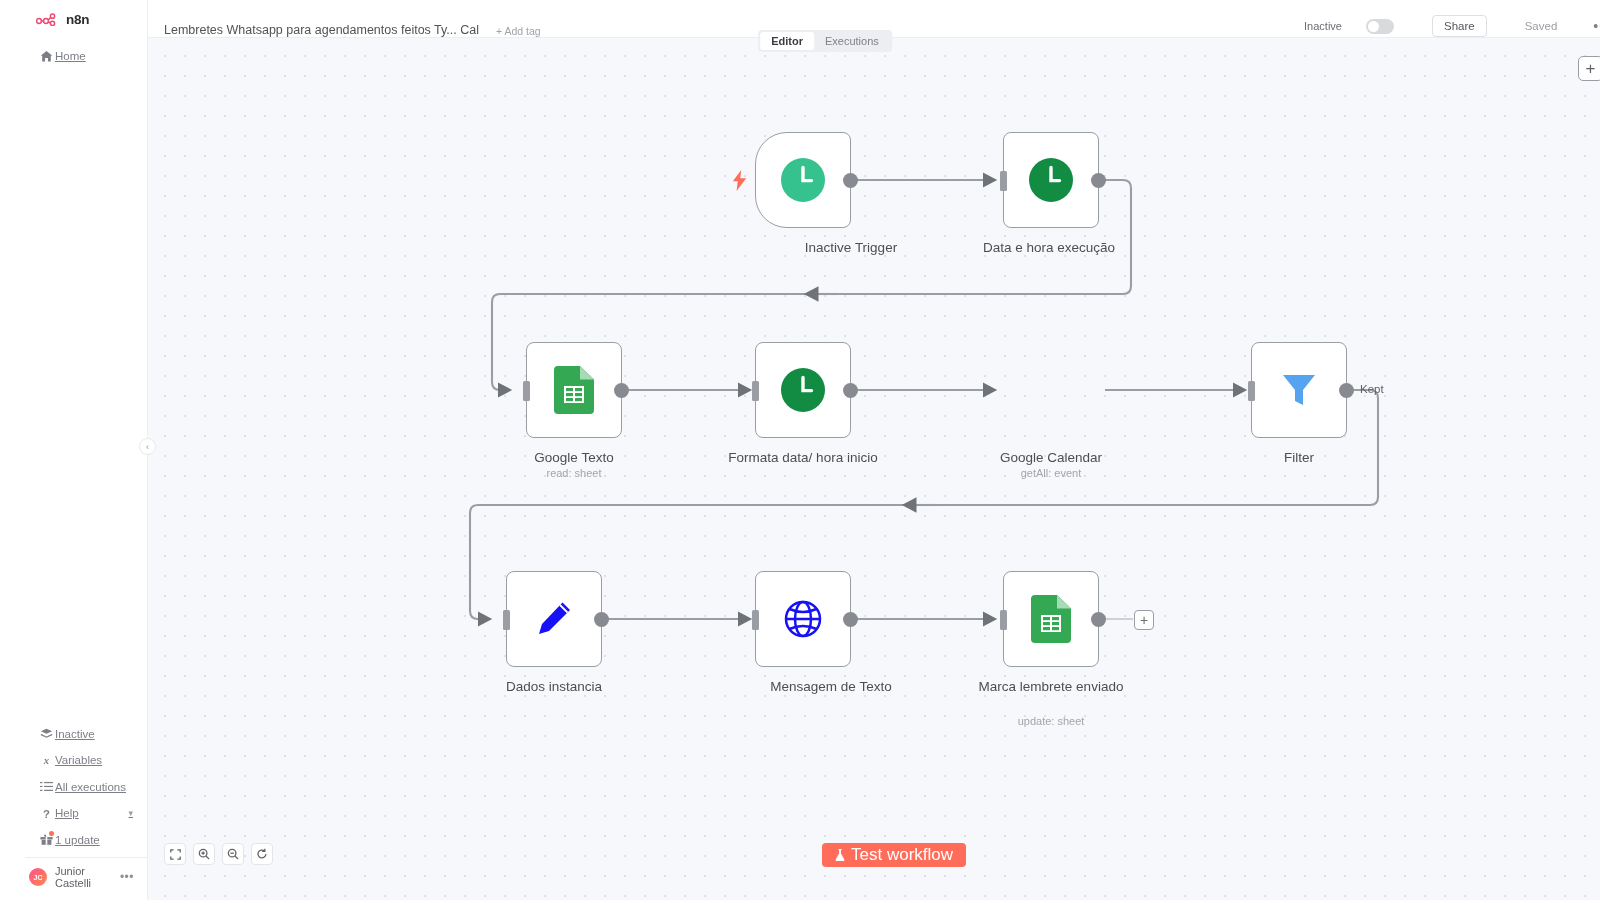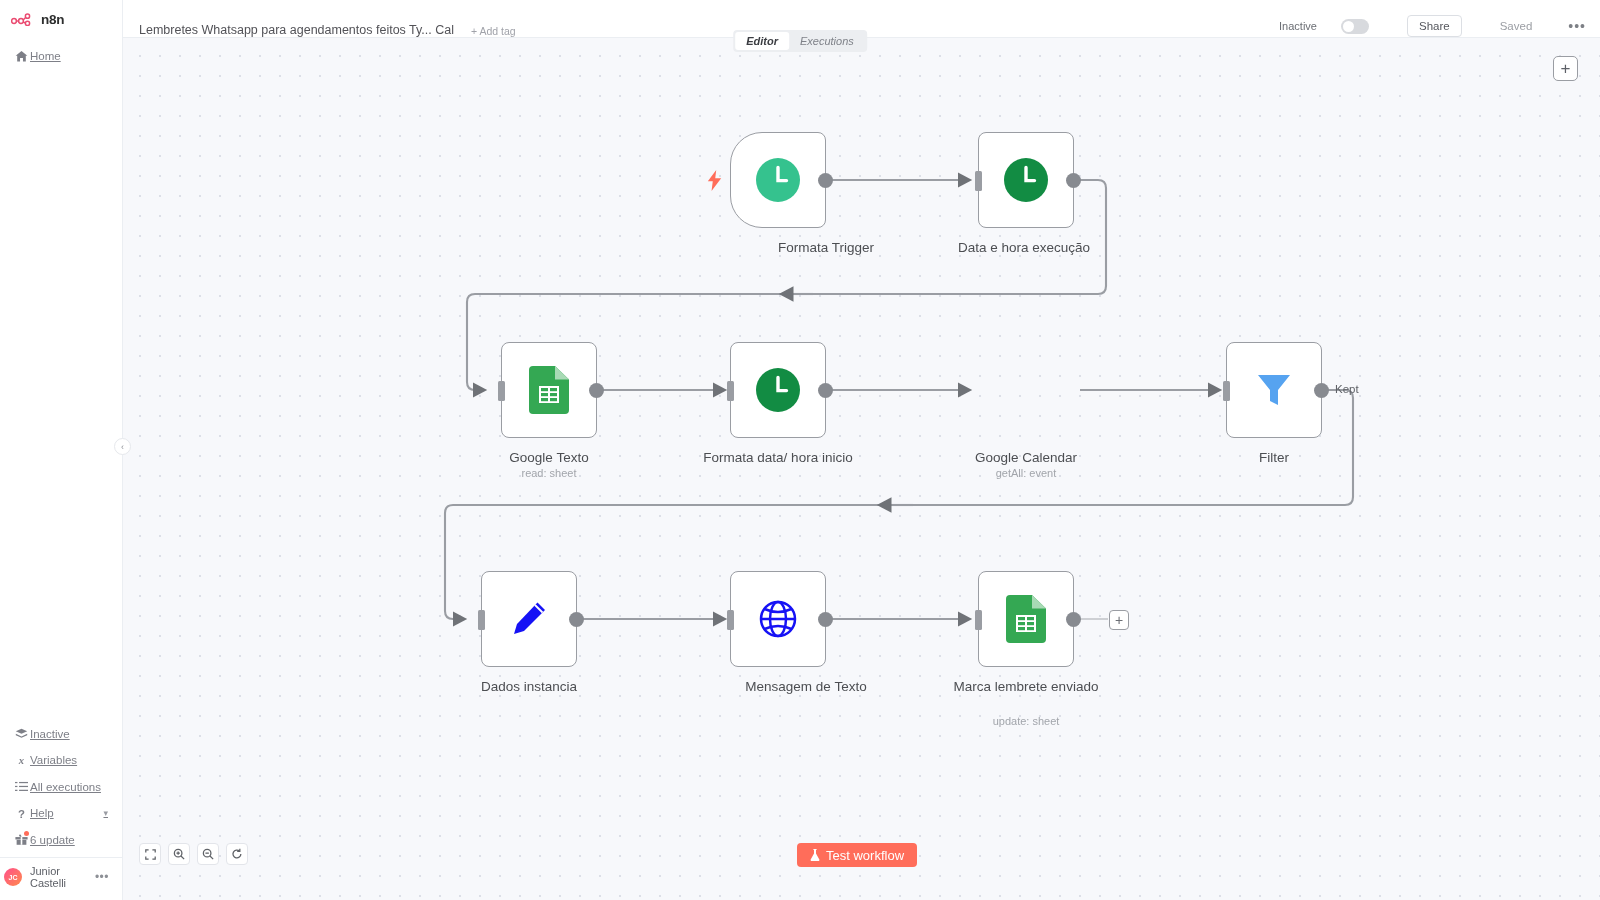--- a/index.html
+++ b/index.html
@@ -1,21 +1,21 @@
 <!DOCTYPE html>
 <html><head>
 <meta charset="utf-8">
 <style>
   * { box-sizing: border-box; margin: 0; padding: 0; }
   html, body {
     width: 1600px; height: 900px;
     font-family: "Liberation Sans", sans-serif;
     overflow: hidden; background: #fff;
   }
-  #app { position: relative; width: 1277px; height: 900px; }
+  #app { position: relative; width: 1277px; height: 900px; margin-left: 25px; }
 
   
   #sidebar {
     position: absolute; left: 0; top: 0; width: 123px; height: 900px;
     background: #fff; border-right: 1px solid #ebeef2;
     display: flex; flex-direction: column; z-index: 30;
   }
   .logo-row { height: 38px; display: flex; align-items: center; padding-left: 11px; gap: 6px; }
   .logo-text { font-size: 13.5px; font-weight: 700; color: #2d2e2e; letter-spacing: -.2px; }
   .side-group-top { padding-top: 5px; }
@@ -70,21 +70,20 @@
     font-family: "Liberation Sans", sans-serif;
   }
   .saved-label { font-size: 11.5px; color: #9b9ea4; margin-left: 22px; }
   .top-dots { margin-left: 20px; color: #7d8086; font-size: 14px; letter-spacing: 1px; cursor: pointer; }
 
   
   #tabs {
     position: absolute; left: 800px; top: 30px; z-index: 26;
     display: flex; background: #eceef1; border-radius: 4px; padding: 2px;
     transform: translateX(-50%);
-    font-style: italic;
   }
   .tab { font-size: 11px; padding: 3px 11px; border-radius: 3px; cursor: pointer; color: #7f8289; }
   .tab.active { background: #fff; color: #3b3d42; font-weight: 600; }
 
   
   #canvas {
     position: absolute; left: 123px; top: 38px; width: 1477px; height: 862px;
     background-color: #f7f8fb;
     background-image: radial-gradient(#dcdfe7 1.1px, transparent 1.2px);
     background-size: 20px 20px; background-position: 7px 8px;
@@ -139,21 +138,21 @@
   
   #zoombar { position: absolute; left: 139px; top: 843px; display: flex; gap: 7px; z-index: 20; }
   .zbtn {
     width: 22px; height: 22px; background: #fff; border: 1px solid #e3e5ea;
     border-radius: 4px; display: flex; align-items: center; justify-content: center;
     cursor: pointer; color: #5f6267;
   }
   #test-btn {
     position: absolute; left: 797px; top: 843px; height: 24px;
     background: #ff6d5a; color: #fff; border: none; border-radius: 4px;
-    font-size: 13px; padding: 0 13px; display: flex; align-items: center; gap: 6px;
+    font-size: 17px; padding: 0 13px; display: flex; align-items: center; gap: 6px;
     cursor: pointer; z-index: 20; font-family: "Liberation Sans", sans-serif; justify-content: center;
   }
 </style>
 </head>
 <body>
 
 <div id="app">
 
   <div id="sidebar">
     <div class="logo-row">
@@ -229,21 +228,21 @@
       <div class="side-item">
         <span class="side-ico">
           <span class="update-dot"></span>
           <svg width="13" height="13" viewBox="0 0 16 16" fill="#7d7f87">
             <rect x="0.5" y="5" width="15" height="3"></rect>
               <rect x="2" y="8.5" width="12" height="6"></rect>
             <rect x="7" y="3" width="2" height="11.5" fill="#fff"></rect>
             <path d="M7.8 4.8C6.4 4.8 5 4.4 5 3.1 5 2.1 6 1.6 6.9 2.2 7.6 2.7 7.9 4 7.8 4.8z"></path>
           </svg>
         </span>
-        <span>6 update</span>
+        <span>1 update</span>
       </div>
 
       <div class="side-divider"></div>
 
       <div class="user-row">
         <span class="avatar">JC</span>
         <span class="user-name">Junior Castelli</span>
         <span class="user-dots">•••</span>
       </div>
     </div>
@@ -308,21 +307,21 @@
           <path d="M7.4 0 0.6 9.2h4L3.6 17 11.4 6.7H6.6z" fill="#ff6d5a"></path>
         </svg>
     </div>
     <div class="node trigger" style="left:607px;top:94px">
       <svg width="46" height="46" viewBox="0 0 46 46">
         <circle cx="23" cy="23" r="22" fill="#35c28e"></circle>
         <path d="M23 10.5 V23.6 H31.5" stroke="#fff" stroke-width="3.4" fill="none" stroke-linecap="round"></path>
       </svg>
       <div class="port-out"></div>
     </div>
-    <div class="node-label" style="left:608px;top:200px">Formata Trigger</div>
+    <div class="node-label" style="left:608px;top:200px">Inactive Trigger</div>
 
     <div class="node" style="left:855px;top:94px">
       <div class="port-in"></div>
       <svg width="46" height="46" viewBox="0 0 46 46">
         <circle cx="23" cy="23" r="22" fill="#128c43"></circle>
         <path d="M23 10.5 V23.6 H31.5" stroke="#fff" stroke-width="3.4" fill="none" stroke-linecap="round"></path>
       </svg>
       <div class="port-out"></div>
     </div>
     <div class="node-label" style="left:806px;top:200px">Data e hora execução</div>

